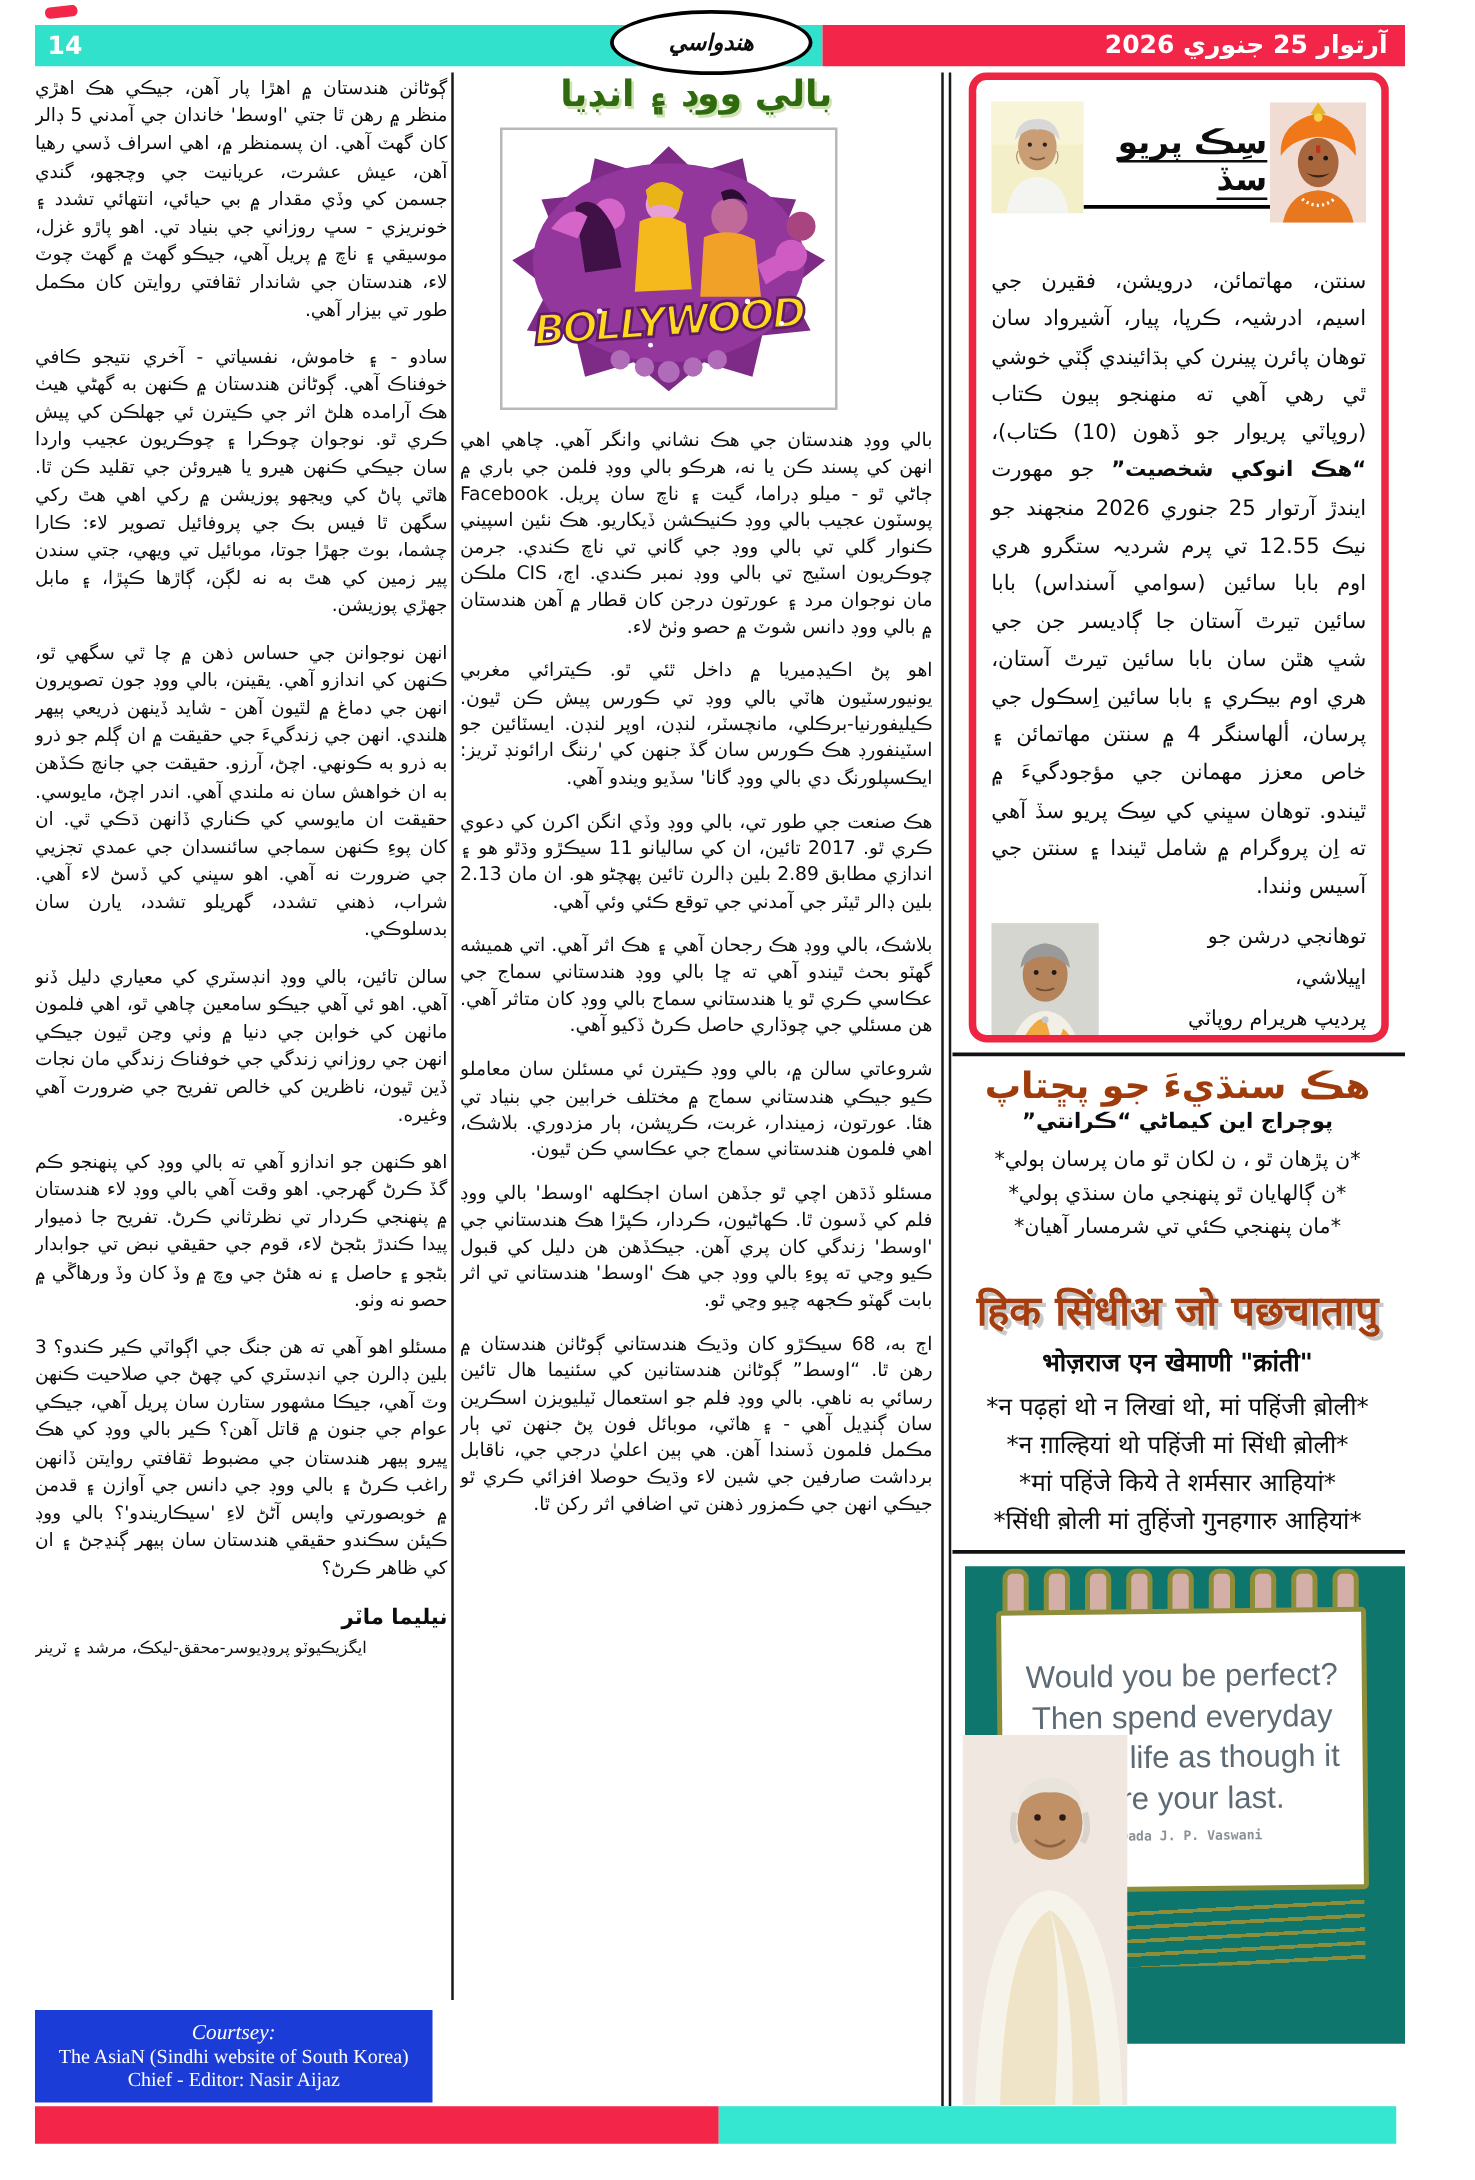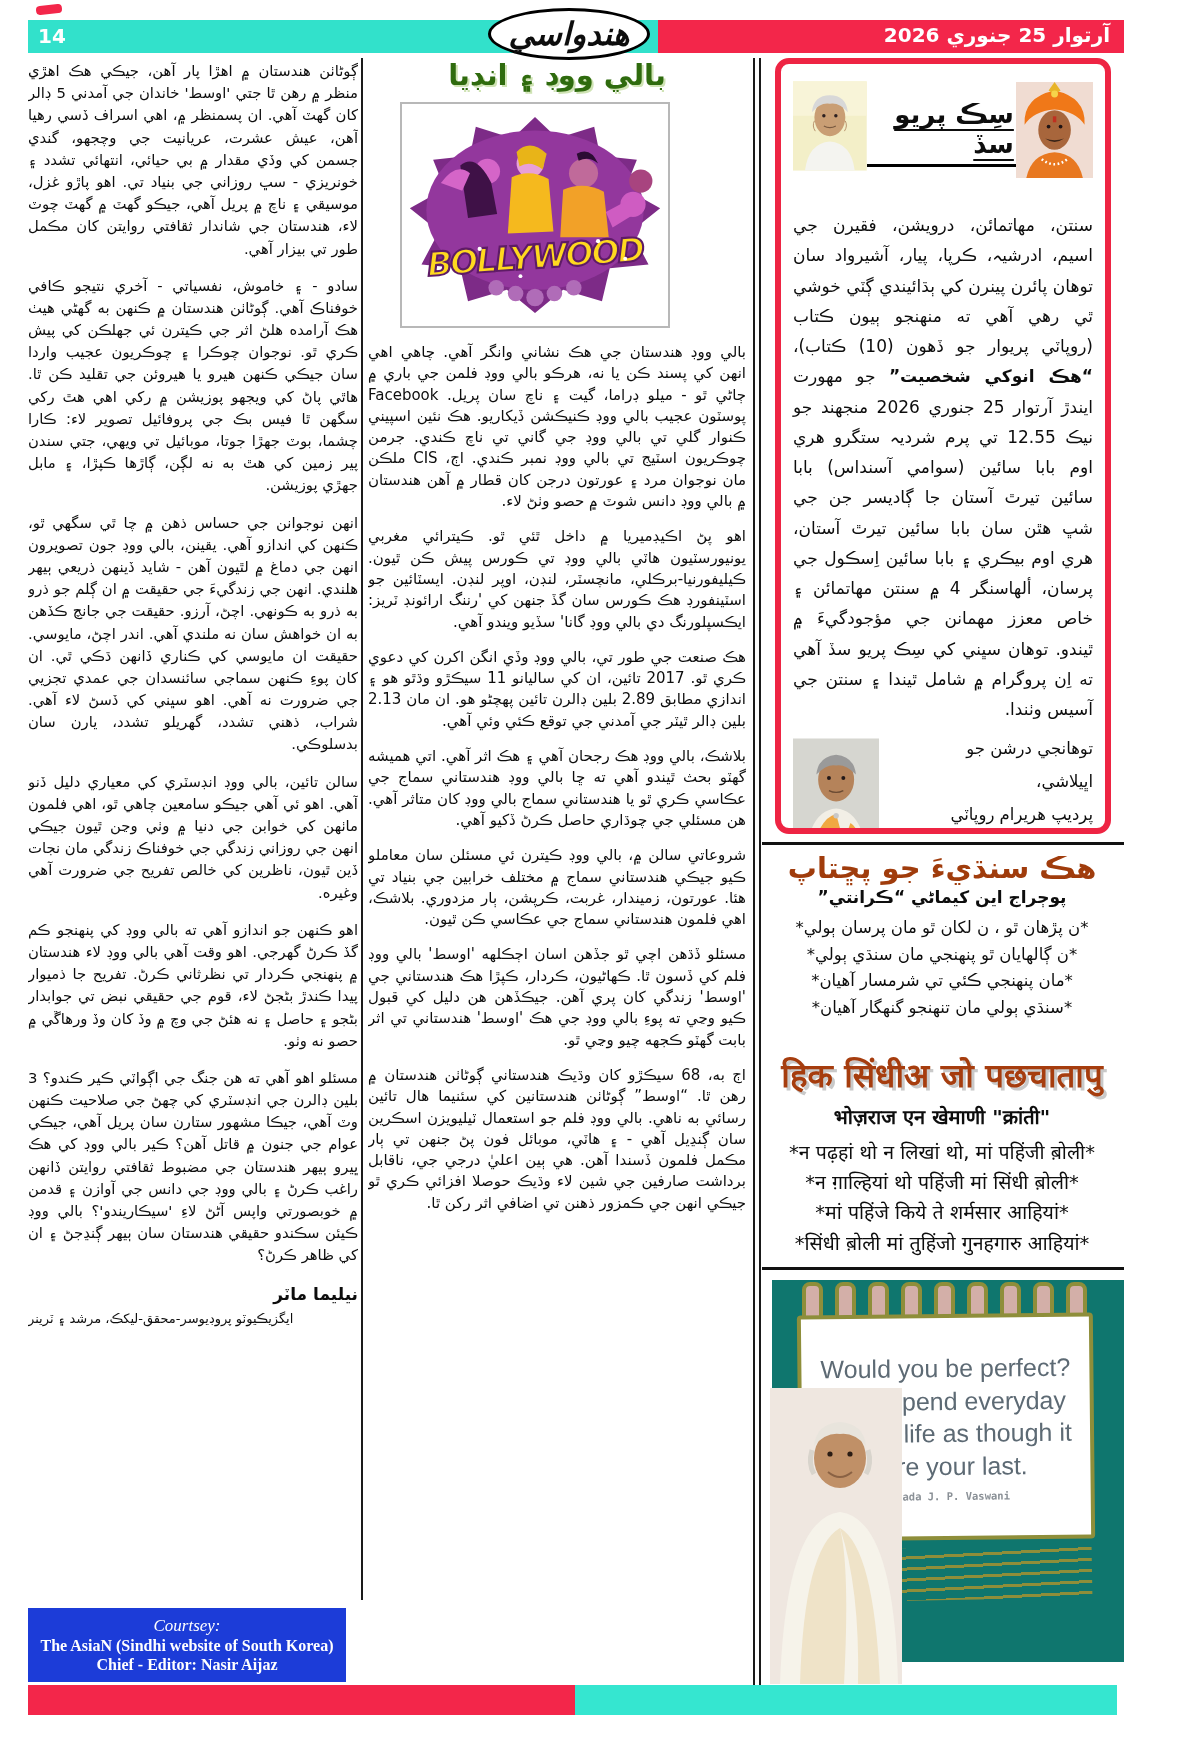--- a/index.html
+++ b/index.html
@@ -9,37 +9,37 @@
   
   .top-red-mark{position:absolute;left:36px;top:5px;width:26px;height:9px;
         background:#f3264a;border-radius:4px;transform:rotate(-6deg);}
   .bar-teal{position:absolute;left:28px;top:20px;width:630px;height:33px;background:#32e1cb;}
   .bar-red-top{position:absolute;left:658px;top:20px;width:466px;height:33px;background:#f3264a;}
   .pageno{position:absolute;left:38px;top:24px;color:#fff;font-weight:bold;font-size:20px;}
   .dateline{position:absolute;left:658px;top:23px;width:452px;direction:rtl;text-align:right;
         color:#fff;font-weight:bold;font-size:20px;}
   .masthead{position:absolute;left:488px;top:8px;width:156px;height:46px;background:#fff;
         border:3px solid #000;border-radius:50%;display:flex;align-items:center;justify-content:center;}
-  .masthead span{font-size:32px;font-weight:bold;font-style:italic;direction:rtl;}
+  .masthead span{font-size:18px;font-weight:bold;font-style:italic;direction:rtl;}
 
   
   .vrule-1{position:absolute;left:361px;top:58px;width:0;height:1542px;border-left:2px solid #1a1a1a;}
   .vrule-2{position:absolute;left:753px;top:58px;width:4px;height:1627px;
         border-left:2px solid #1a1a1a;border-right:2px solid #1a1a1a;}
 
   .col-left{position:absolute;left:28px;top:60px;width:330px;height:1540px;overflow:hidden;
         direction:rtl;text-align:justify;font-size:14.8px;line-height:1.5;}
   .col-left p{margin:0 0 15px 0;}
   .sig-name{font-weight:bold;font-size:17px;text-align:right;direction:rtl;margin:4px 0 2px 0;}
   .sig-role{font-size:13px;text-align:left;direction:rtl;}
 
   .courtesy{position:absolute;left:28px;top:1608px;width:318px;height:74px;background:#1c3cd8;
         color:#fff;text-align:center;display:flex;flex-direction:column;justify-content:center;gap:1px;}
   .courtesy .c1{font-family:"Liberation Serif",serif;font-style:italic;font-size:17px;}
-  .courtesy .c2,.courtesy .c3{font-weight:bold;font-size:16px;font-family:"Liberation Serif",serif;}
+  .courtesy .c2,.courtesy .c3{font-weight:normal;font-size:16px;font-family:"Liberation Serif",serif;}
 
   .col-mid{position:absolute;left:368px;top:58px;width:378px;height:1632px;overflow:hidden;}
   .mid-heading{direction:rtl;text-align:center;font-size:29px;font-weight:bold;color:#2f6b0e;
         text-shadow:2px 2px 0 #cfe3b4;margin:0 0 10px 0;}
   .poster-box{width:266px;height:222px;margin:0 26px 14px 32px;border:2px solid #b8b8b8;
         background:#fff;display:flex;align-items:center;justify-content:center;}
   .col-mid .body p{margin:0 0 14px 0;direction:rtl;text-align:justify;font-size:15px;line-height:1.42;}
 
   .col-right{position:absolute;left:760px;top:58px;width:364px;}
 
@@ -228,21 +228,20 @@
     </div>
 
     <hr class="hline">
 
     <div class="poem-sindhi">
       <div class="poem-heading-sd">هڪ سنڌيءَ جو پڇتاپ</div>
       <div class="poem-byline-sd">پوڄراج اين کيماڻي “ڪرانتي”</div>
       <div class="verse-sd">*ن پڙهان ٿو ، ن لکان ٿو مان پرسان ٻولي*</div>
       <div class="verse-sd">*ن ڳالهايان ٿو  پنهنجي مان سنڌي ٻولي*</div>
       <div class="verse-sd">*مان  پنهنجي  ڪئي  تي  شرمسار  آهيان*</div>
-      <div class="verse-sd">*سنڌي  ٻولي  مان  تنهنجو  گنهگار آهيان*</div>
     </div>
 
     <div class="poem-dev">
       <div class="poem-heading-dev">हिक सिंधीअ जो पछचातापु</div>
       <div class="poem-byline-dev">भोज़राज एन खेमाणी "क्रांती"</div>
       <div class="verse-dev">*न पढ़हां थो न लिखां थो, मां पहिंजी ब़ोली*</div>
       <div class="verse-dev">*न ग़ाल्हियां थो  पहिंजी मां सिंधी ब़ोली*</div>
       <div class="verse-dev">*मां  पहिंजे  किये  ते  शर्मसार  आहियां*</div>
       <div class="verse-dev">*सिंधी ब़ोली मां तुहिंजो गुनहगारु आहियां*</div>
     </div>

